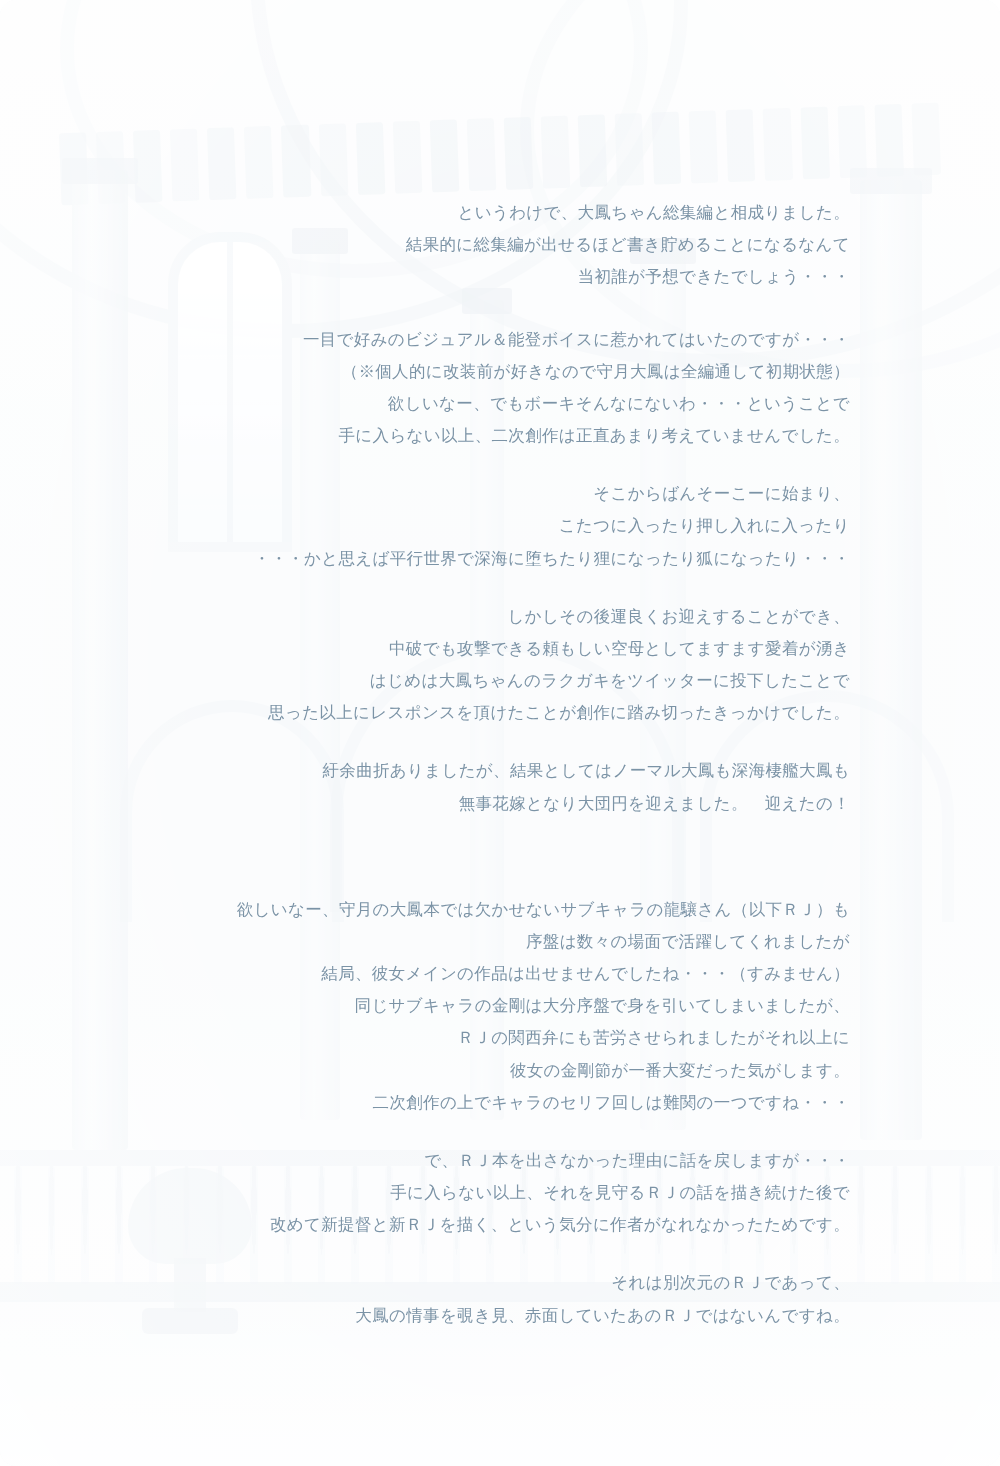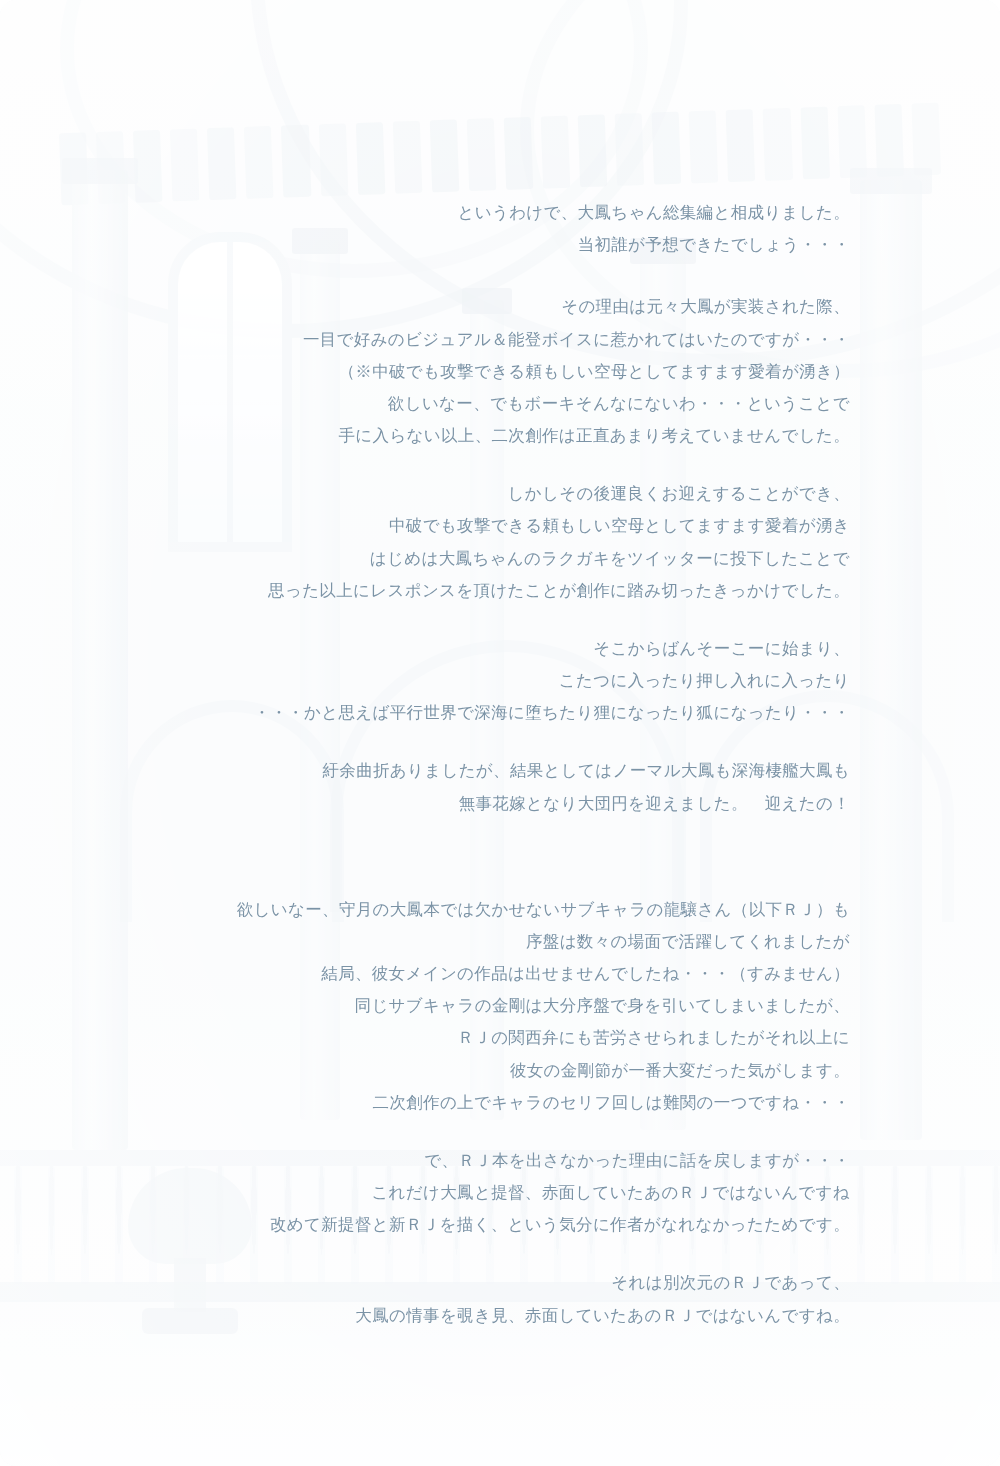--- a/index.html
+++ b/index.html
@@ -332,63 +332,63 @@
     </div>
 
     <div class="haze"></div>
     <div class="vignette"></div>
   </div>
 
   <div class="afterword">
 
     <p class="para lead">
       <span class="line">というわけで、大鳳ちゃん総集編と相成りました。</span>
+      <span class="line">結果的に総集編が出せるほど書き貯めることになるなんて</span>
       <span class="line">当初誰が予想できたでしょう・・・</span>
     </p>
 
 
     <p class="para">
-      <span class="line">その理由は元々大鳳が実装された際、</span>
       <span class="line">一目で好みのビジュアル＆能登ボイスに惹かれてはいたのですが・・・</span>
-      <span class="line">（※中破でも攻撃できる頼もしい空母としてますます愛着が湧き）</span>
+      <span class="line">（※個人的に改装前が好きなので守月大鳳は全編通して初期状態）</span>
       <span class="line">欲しいなー、でもボーキそんなにないわ・・・ということで</span>
       <span class="line">手に入らない以上、二次創作は正直あまり考えていませんでした。</span>
+    </p>
+
+    <p class="para">
+      <span class="line">そこからばんそーこーに始まり、</span>
+      <span class="line">こたつに入ったり押し入れに入ったり</span>
+      <span class="line">・・・かと思えば平行世界で深海に堕ちたり狸になったり狐になったり・・・</span>
     </p>
 
     <p class="para">
       <span class="line">しかしその後運良くお迎えすることができ、</span>
       <span class="line">中破でも攻撃できる頼もしい空母としてますます愛着が湧き</span>
       <span class="line">はじめは大鳳ちゃんのラクガキをツイッターに投下したことで</span>
       <span class="line">思った以上にレスポンスを頂けたことが創作に踏み切ったきっかけでした。</span>
-    </p>
-
-    <p class="para">
-      <span class="line">そこからばんそーこーに始まり、</span>
-      <span class="line">こたつに入ったり押し入れに入ったり</span>
-      <span class="line">・・・かと思えば平行世界で深海に堕ちたり狸になったり狐になったり・・・</span>
     </p>
 
     <p class="para gap-xl">
       <span class="line">紆余曲折ありましたが、結果としてはノーマル大鳳も深海棲艦大鳳も</span>
       <span class="line">無事花嫁となり大団円を迎えました。　迎えたの！</span>
     </p>
 
     <p class="para">
       <span class="line">欲しいなー、守月の大鳳本では欠かせないサブキャラの龍驤さん（以下ＲＪ）も</span>
       <span class="line">序盤は数々の場面で活躍してくれましたが</span>
       <span class="line">結局、彼女メインの作品は出せませんでしたね・・・（すみません）</span>
       <span class="line">同じサブキャラの金剛は大分序盤で身を引いてしまいましたが、</span>
       <span class="line">ＲＪの関西弁にも苦労させられましたがそれ以上に</span>
       <span class="line">彼女の金剛節が一番大変だった気がします。</span>
       <span class="line">二次創作の上でキャラのセリフ回しは難関の一つですね・・・</span>
     </p>
 
     <p class="para">
       <span class="line">で、ＲＪ本を出さなかった理由に話を戻しますが・・・</span>
-      <span class="line">これだけ大鳳と提督、赤面していたあのＲＪではないんですね</span>
+      <span class="line">手に入らない以上、それを見守るＲＪの話を描き続けた後で</span>
       <span class="line">改めて新提督と新ＲＪを描く、という気分に作者がなれなかったためです。</span>
     </p>
 
     <p class="para">
       <span class="line">それは別次元のＲＪであって、</span>
       <span class="line">大鳳の情事を覗き見、赤面していたあのＲＪではないんですね。</span>
     </p>
 
   </div>
 </div>

